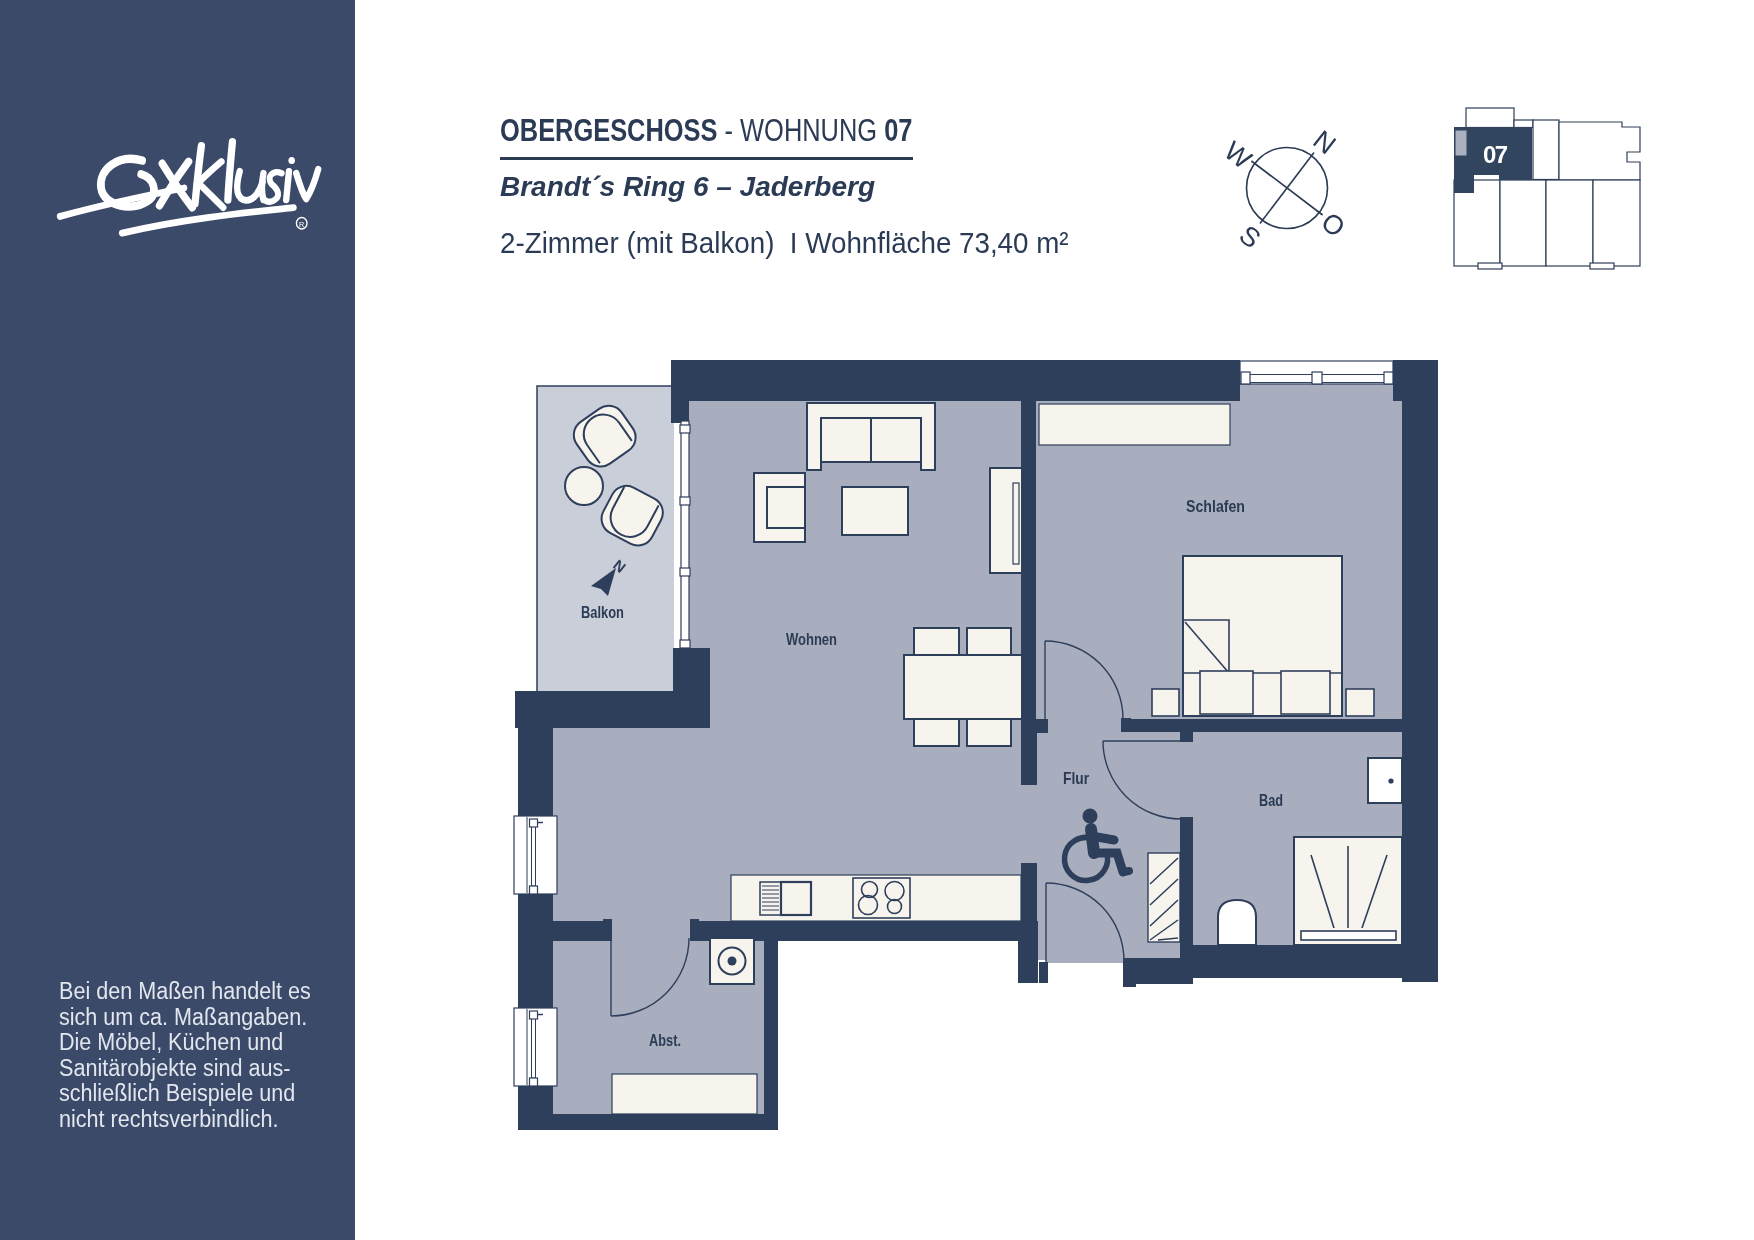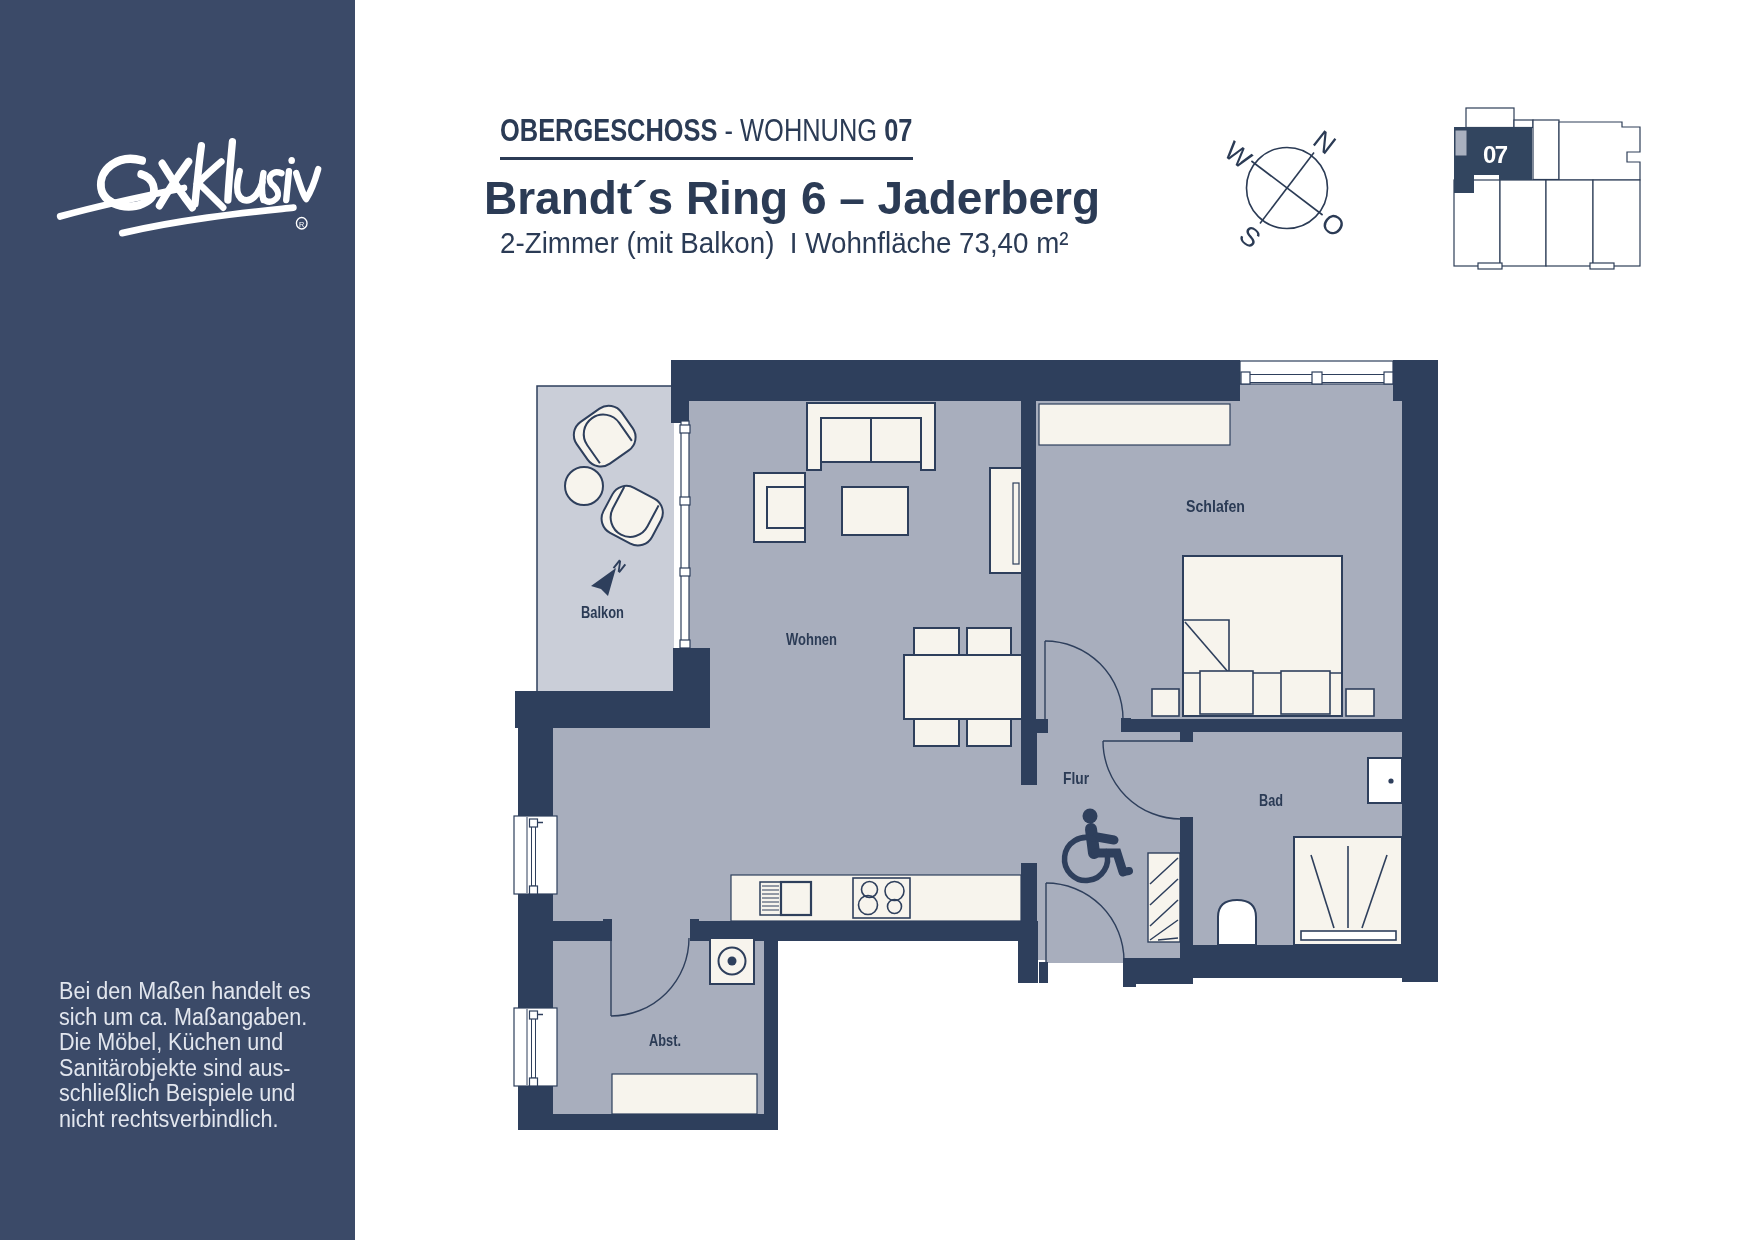--- a/index.html
+++ b/index.html
@@ -51,21 +51,21 @@
 Die Möbel, Küchen und<br>
 Sanitärobjekte sind aus-<br>
 schließlich Beispiele und<br>
 nicht rechtsverbindlich.
 </div>
 
 <div class="abs" id="kicker" style="left:500px;top:113px;font-size:31px;color:#2B3B55;white-space:nowrap;transform:scaleX(0.82);transform-origin:left top;"><b>OBERGESCHOSS</b> - WOHNUNG <b>07</b></div>
 
 <div class="abs" style="left:500px;top:157px;width:413px;height:3px;background:#2B3B55;"></div>
 
-<div class="abs" id="h1" style="left:484px;top:171px;font-size:46px;font-weight:bold;color:#2B3B55;white-space:nowrap;transform:scaleX(1);transform-origin:left top;">Brandt´s Ring 6 – Jaderberg</div>
+<div class="abs" id="h1" style="left:500px;top:171px;font-size:28px;font-weight:bold;color:#2B3B55;white-space:nowrap;transform:scaleX(1);transform-origin:left top;font-style:italic;">Brandt´s Ring 6 – Jaderberg</div>
 
 <div class="abs" id="sub" style="left:500px;top:226px;font-size:30px;color:#2B3B55;white-space:nowrap;transform:scaleX(0.925);transform-origin:left top;">2-Zimmer (mit Balkon)&nbsp; I Wohnfläche 73,40 m²</div>
 
 <svg class="abs" style="left:1200px;top:100px;" width="180" height="180" viewBox="0 0 180 180">
   <g stroke="#2B3B55" fill="none" stroke-width="1.6">
 
     <circle cx="87" cy="88" r="40.5"></circle>
 
     <line x1="114" y1="52.4" x2="60" y2="123.6"></line>
 

